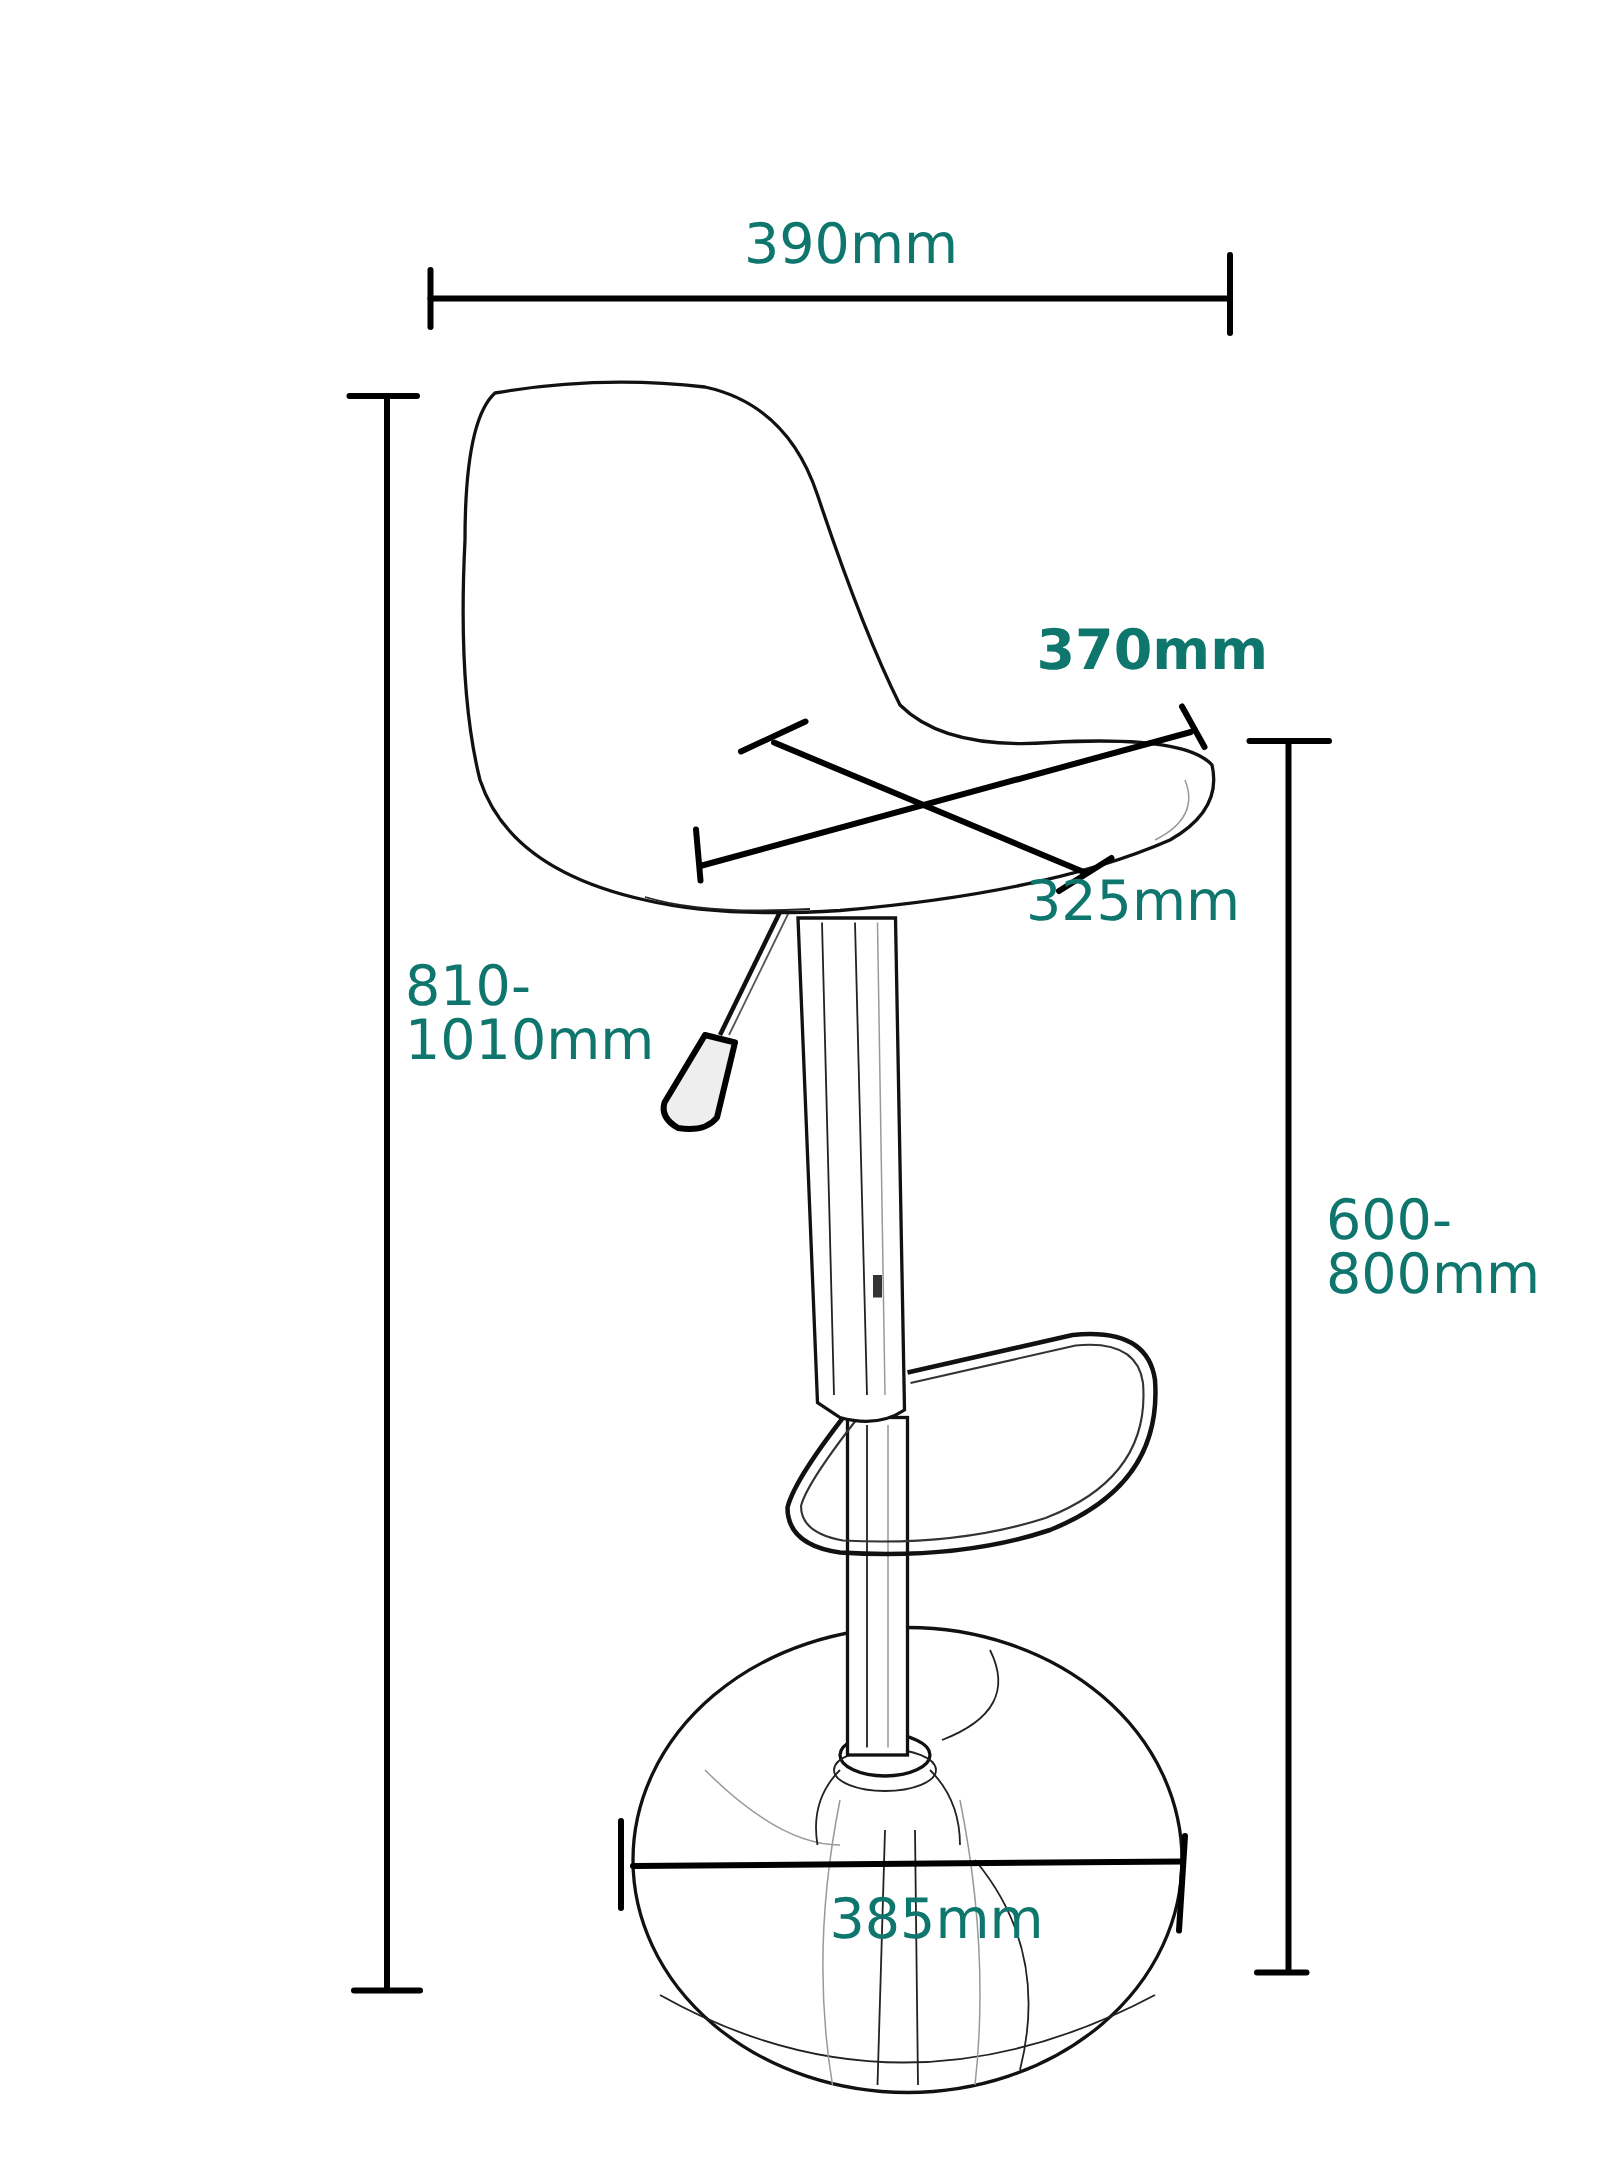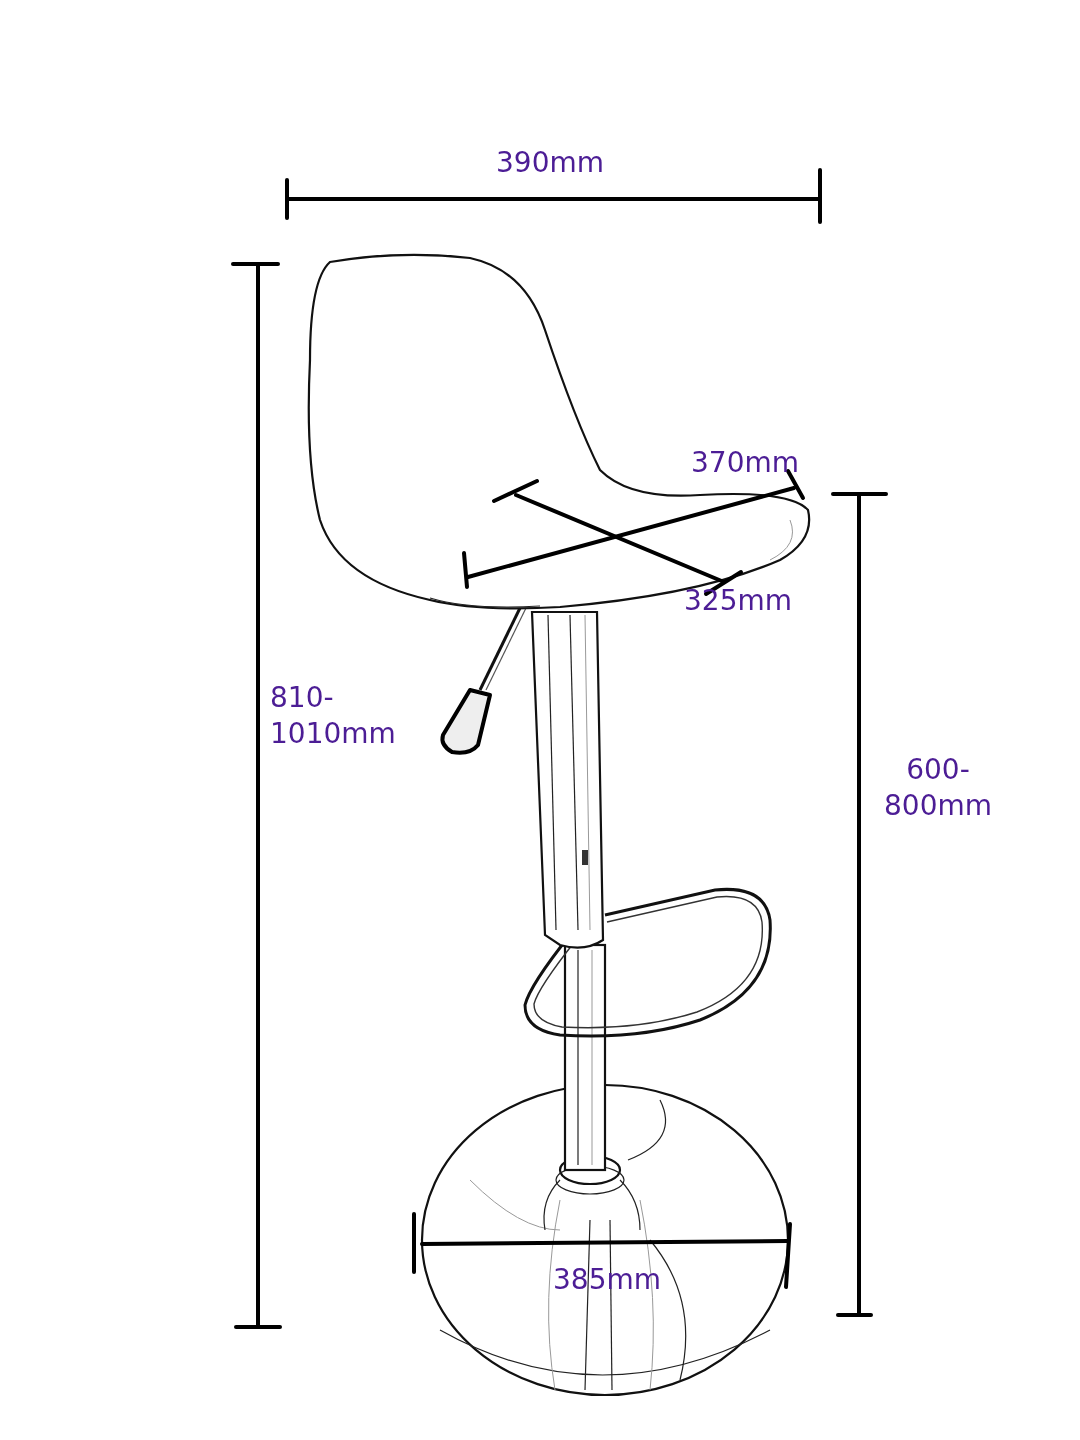--- a/index.html
+++ b/index.html
@@ -17,22 +17,22 @@
     #diagram {
       position: absolute;
       left: 0;
       top: 0;
       width: 1080px;
       height: 1440px;
     }
     .dim-label {
       position: absolute;
       font-family: "DejaVu Sans", sans-serif;
-      font-size: 28px;
-      color: #4c1d95;
+      font-size: 37px;
+      color: #0f766e;
       line-height: 36px;
       white-space: nowrap;
     }
     .dim-label.multi span {
       display: block;
     }
     .dim { stroke: #000; stroke-width: 4; fill: none; stroke-linecap: round; }
     .outline { stroke: #111; stroke-width: 2.2; fill: #fff; }
     .thin { stroke: #222; stroke-width: 1.2; fill: none; }
     .faint { stroke: #999; stroke-width: 1; fill: none; }
@@ -139,27 +139,27 @@
     <g>
       <line x1="422" y1="1244" x2="788" y2="1241" class="dim"></line>
       <line x1="414" y1="1214" x2="414" y2="1272" class="dim"></line>
       <line x1="790" y1="1224" x2="786" y2="1287" class="dim"></line>
     </g>
   </g>
 </svg>
 
 <div class="dim-label" style="left:496px; top:145px;">390mm</div>
 
-<div class="dim-label multi" style="left:270px; top:680px;">
+<div class="dim-label multi" style="left:270px; top:640px;">
   <span>810-</span>
   <span>1010mm</span>
 </div>
 
-<div class="dim-label multi" style="left:884px; top:752px;text-align:center;">
+<div class="dim-label multi" style="left:884px; top:796px;">
   <span>600-</span>
   <span>800mm</span>
 </div>
 
-<div class="dim-label" style="left:691px; top:445px;">370mm</div>
+<div class="dim-label" style="left:691px; top:416px;font-weight:bold;">370mm</div>
 
 <div class="dim-label" style="left:684px; top:583px;">325mm</div>
 
 <div class="dim-label" style="left:553px; top:1262px;text-align:right;">385mm</div>
 
 </body></html>

